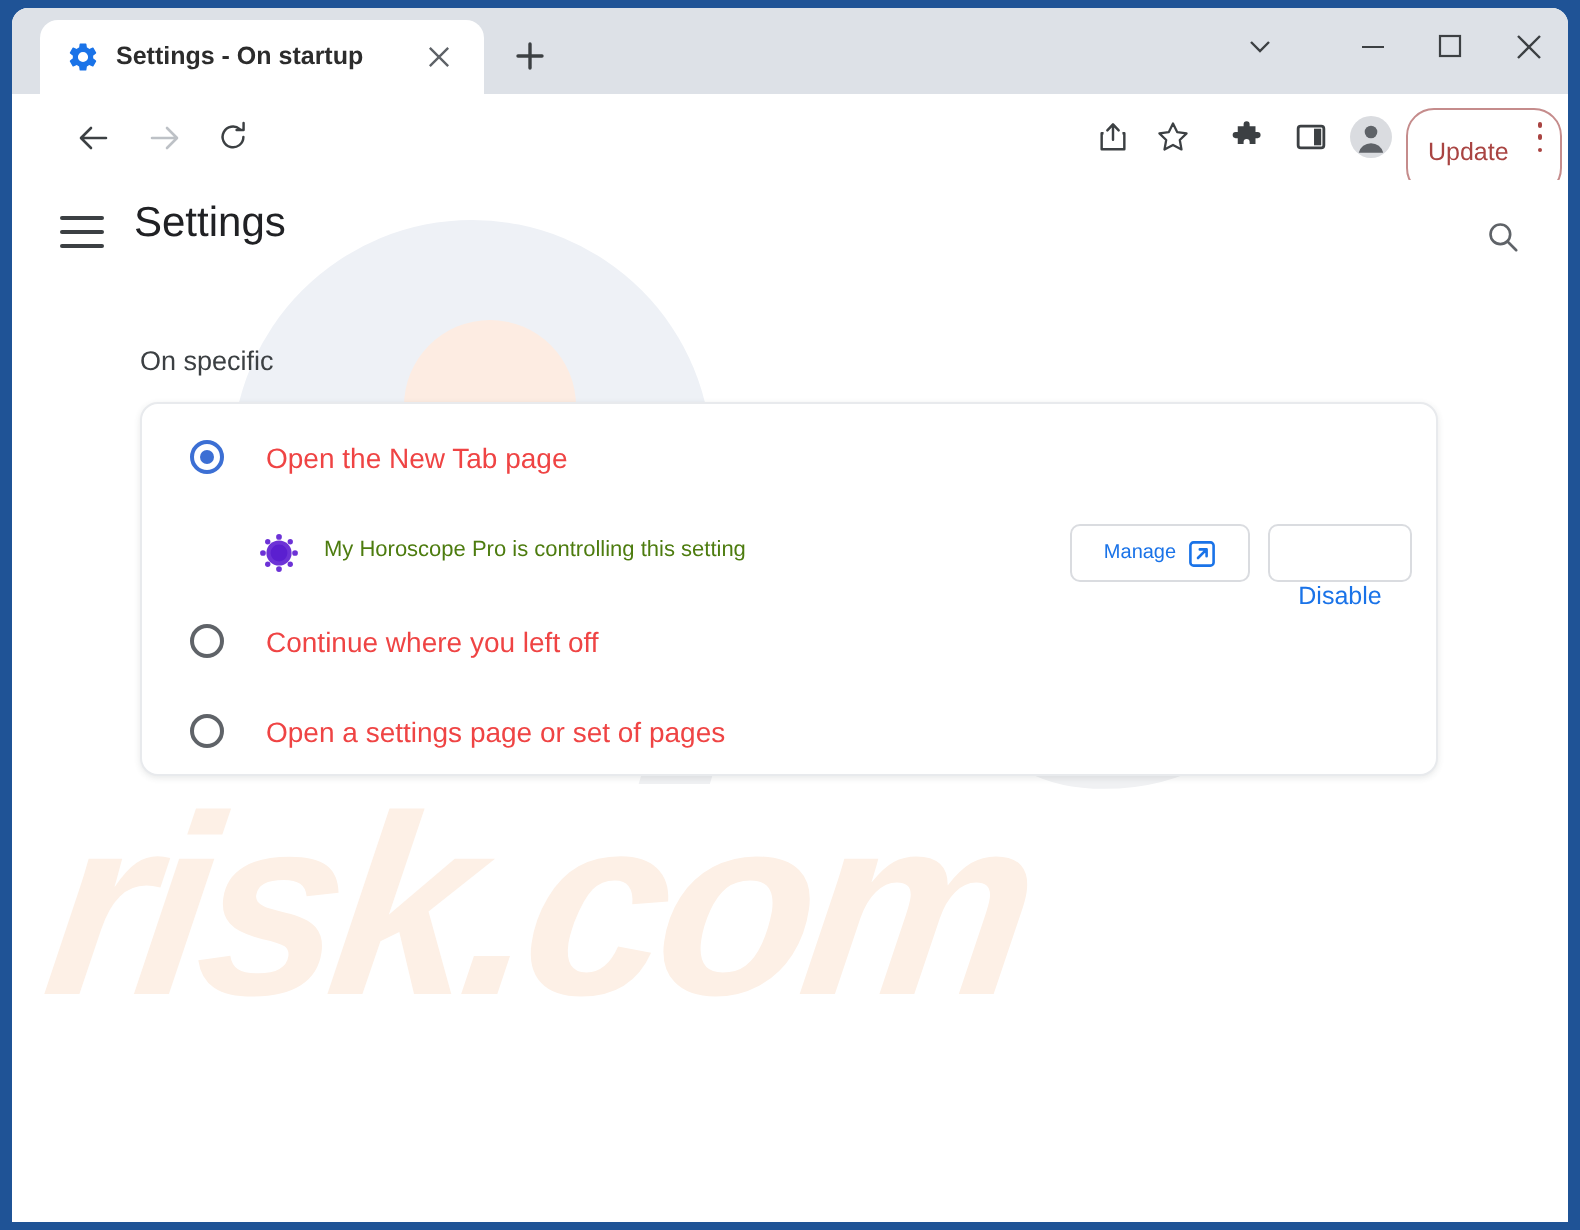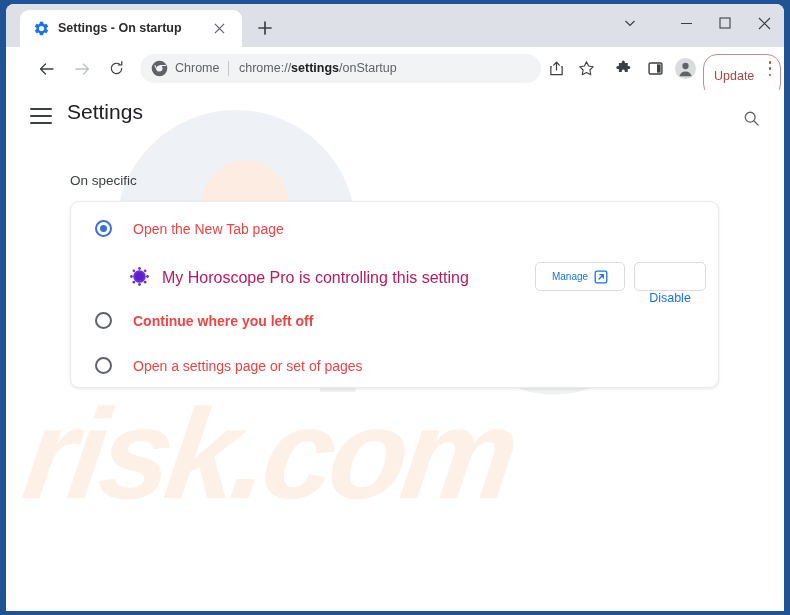--- a/index.html
+++ b/index.html
@@ -300,21 +300,21 @@
     box-shadow: 0 1px 3px rgba(60,64,67,0.12);
     box-sizing: border-box;
   }
 
   .radio-row {
     position: absolute;
     left: 0;
     width: 649px; height: 45px;
   }
   #row-newtab  { top: 7px; }
-  #row-continue{ top: 99px; font-weight: bold; }
+  #row-continue{ top: 99px; }
   #row-specific{ top: 144px; }
 
   .radio {
     position: absolute;
     left: 24px; top: 11px;
     width: 17px; height: 17px;
     border-radius: 50%;
     box-sizing: border-box;
   }
   .radio.off {
@@ -346,22 +346,22 @@
     width: 649px; height: 46px;
   }
   #ext-icon {
     position: absolute;
     left: 58px; top: 12px;
     width: 21px; height: 21px;
   }
   #ext-text {
     position: absolute;
     left: 91px; top: 15px;
-    font-size: 16px;
-    color: #be185d;
+    font-size: 11px;
+    color: #4d7c0f;
     white-space: nowrap;
   }
   .chip-btn {
     position: absolute;
     top: 8px;
     height: 29px;
     border: 1px solid #dadce0;
     border-radius: 5px;
     box-sizing: border-box;
     display: flex;
@@ -458,33 +458,20 @@
           <path d="M3 9 H15 M10.5 4 L15.5 9 L10.5 14" stroke="#bdc1c6" stroke-width="1.3" fill="none" stroke-linecap="round" stroke-linejoin="round"></path>
         </svg>
       </div>
       <div class="navbtn" id="nav-reload">
         <svg width="17" height="17" viewBox="0 0 18 18">
           <path d="M14.5 9 A5.5 5.5 0 1 1 12.6 4.8" stroke="#3c4043" stroke-width="1.3" fill="none" stroke-linecap="round"></path>
           <path d="M14.6 1.6 L14.6 5.3 L10.9 5.3" stroke="#3c4043" stroke-width="1.3" fill="none" stroke-linecap="round" stroke-linejoin="round"></path>
         </svg>
       </div>
 
-      <div id="omnibox">
-        <span id="chrome-logo">
-          <svg width="17" height="17" viewBox="0 0 24 24">
-            <circle cx="12" cy="12" r="11" fill="#5f6368"></circle>
-            <circle cx="12" cy="12" r="4.3" fill="#f1f3f4"></circle>
-            <path d="M12 7.7 H21.2" stroke="#f1f3f4" stroke-width="1.6"></path>
-            <path d="M9.8 15.8 L5.2 7.3" stroke="#f1f3f4" stroke-width="1.6"></path>
-          </svg>
-        </span>
-        <span id="omnibox-scheme-label">Chrome</span>
-        <span id="omnibox-divider"></span>
-        <span id="omnibox-url"><span>chrome://</span><b>settings</b><span>/onStartup</span></span>
-      </div>
 
       <div class="tbicon" id="tb-share">
         <svg width="17" height="17" viewBox="0 0 18 18">
           <path d="M4 7 H3 V15.5 H15 V7 H14" stroke="#3c4043" stroke-width="1.3" fill="none" stroke-linejoin="round"></path>
           <path d="M9 10.5 V2.5 M6 5.5 L9 2.3 L12 5.5" stroke="#3c4043" stroke-width="1.3" fill="none" stroke-linecap="round" stroke-linejoin="round"></path>
         </svg>
       </div>
       <div class="tbicon" id="tb-star">
         <svg width="17" height="17" viewBox="0 0 18 18">
           <path d="M9 1.8 L11.2 6.4 L16.2 7.1 L12.6 10.6 L13.5 15.6 L9 13.2 L4.5 15.6 L5.4 10.6 L1.8 7.1 L6.8 6.4 Z" stroke="#3c4043" stroke-width="1.2" fill="none" stroke-linejoin="round"></path>

